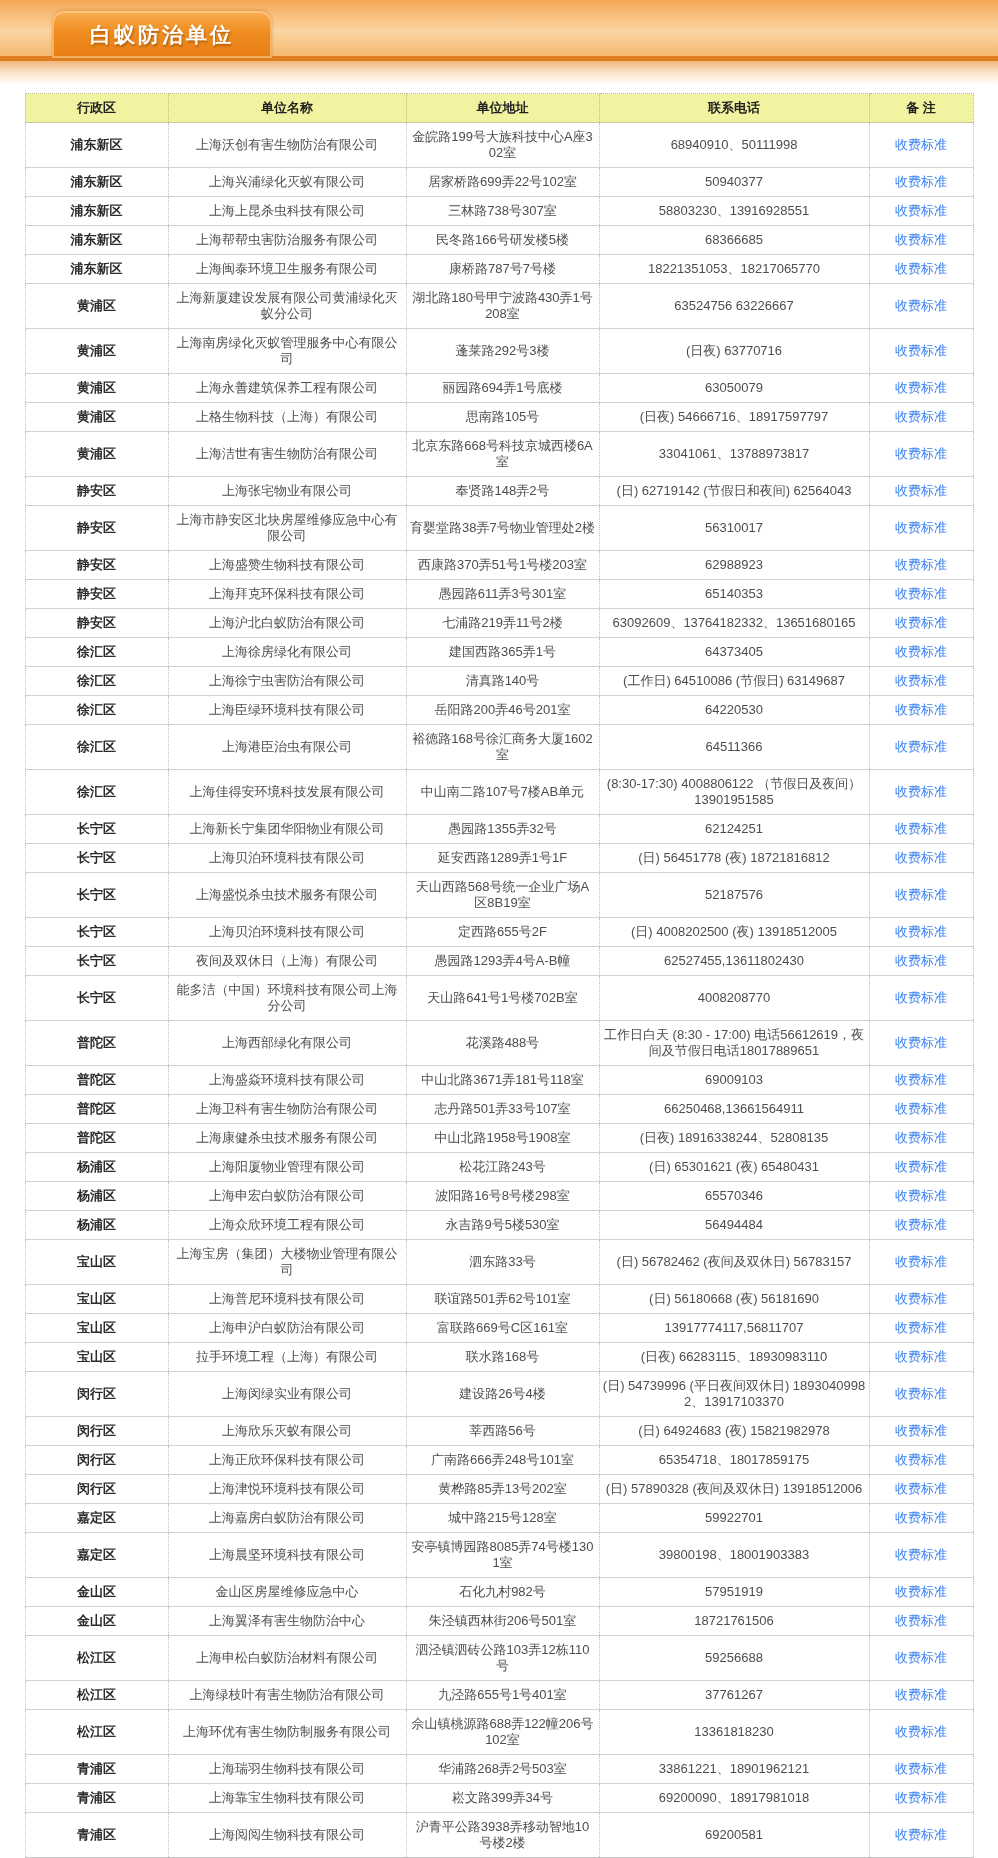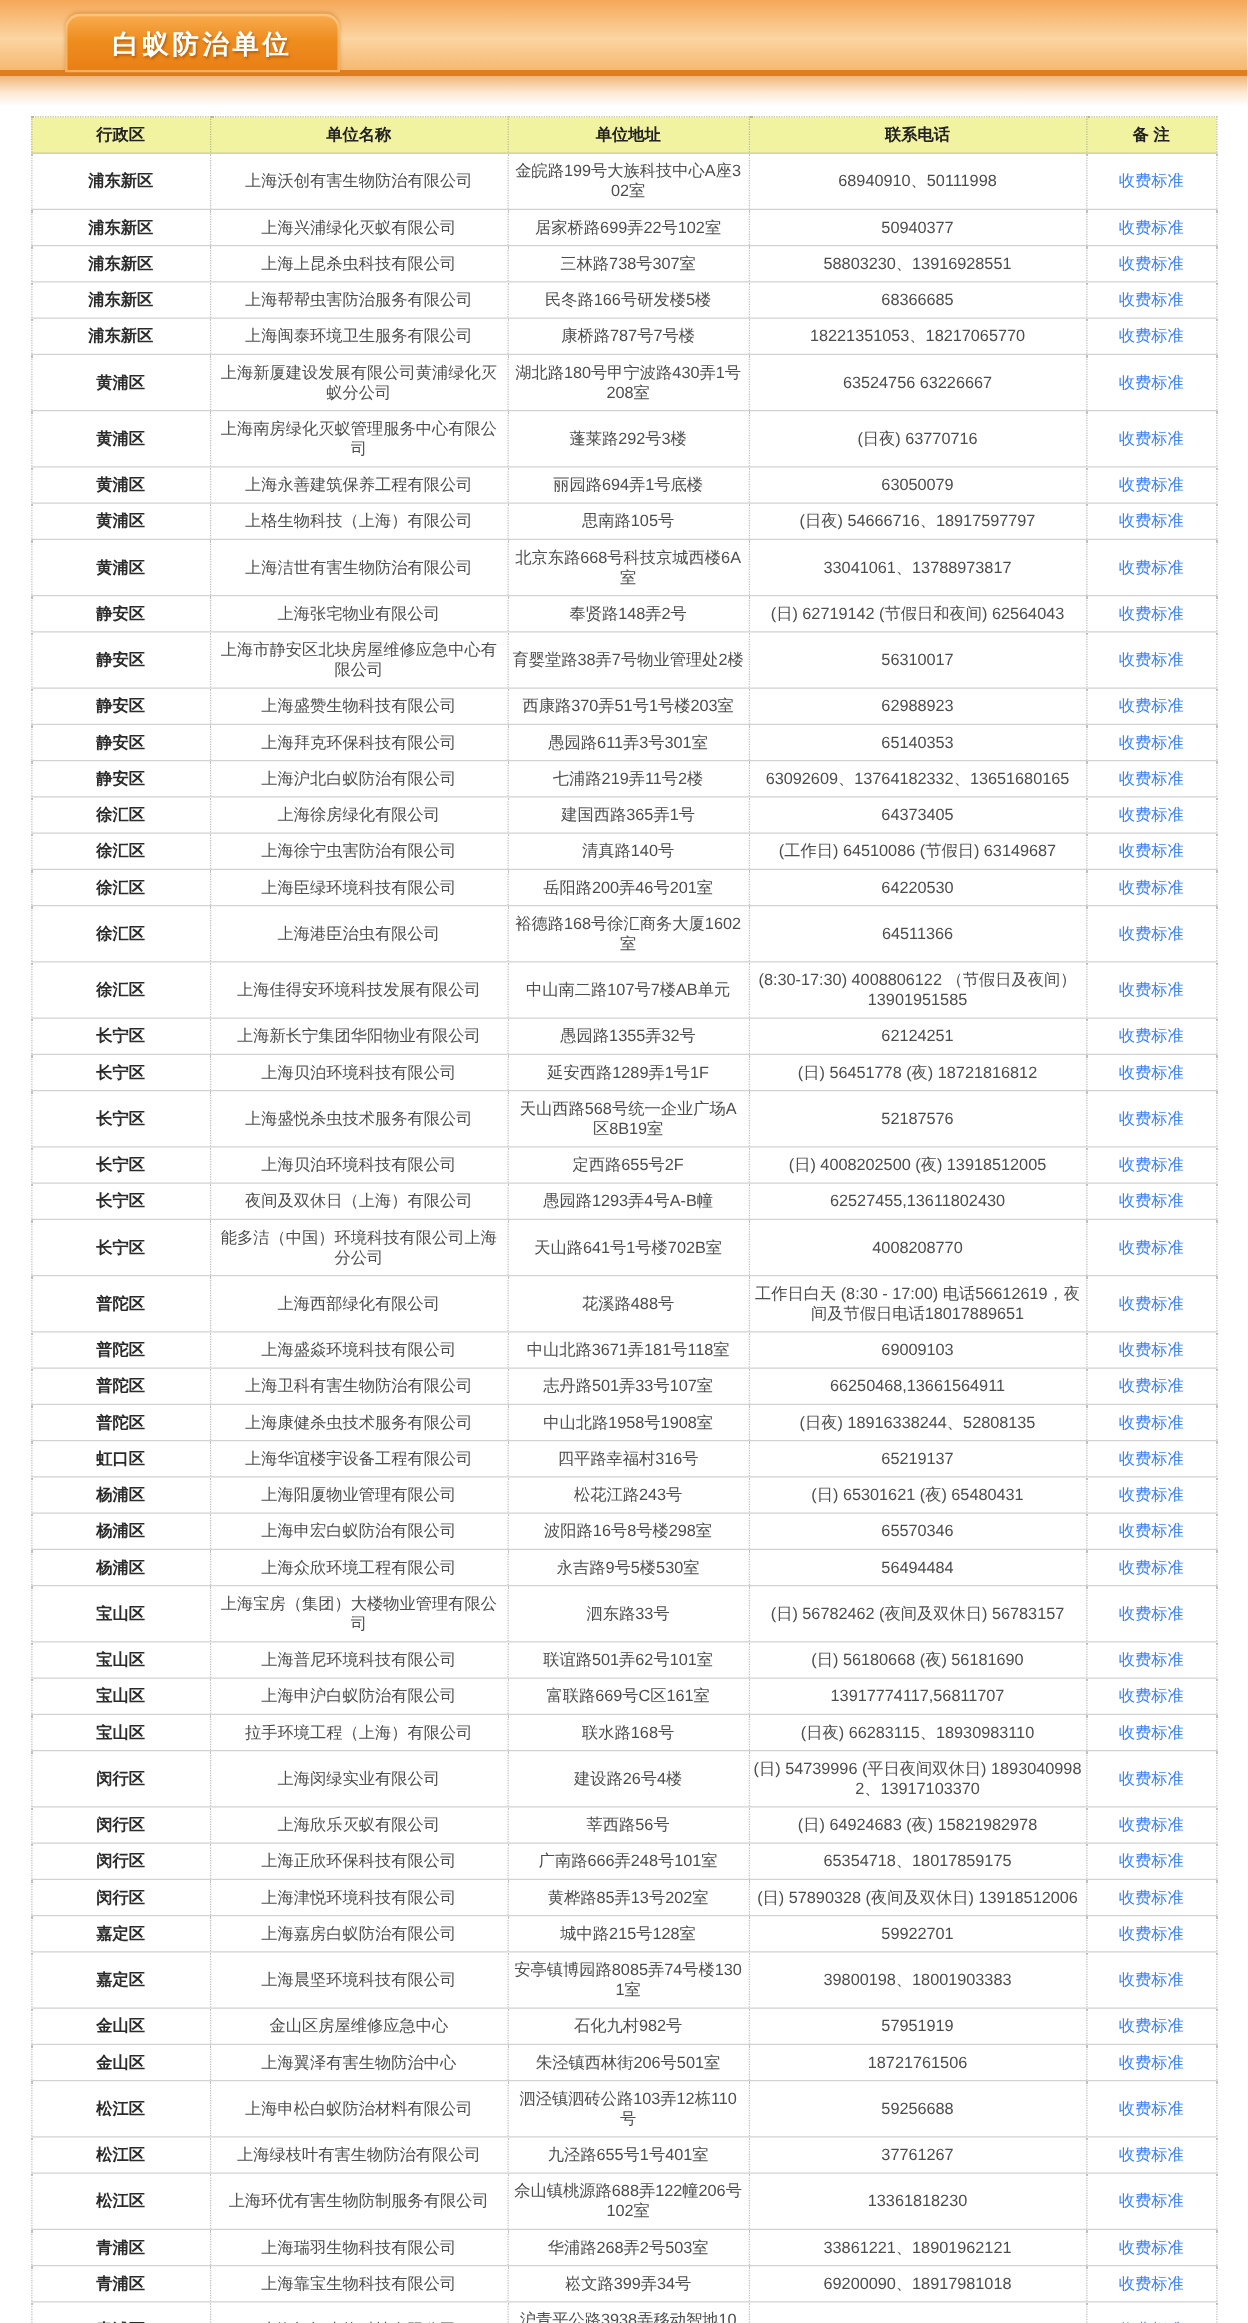--- a/index.html
+++ b/index.html
@@ -314,27 +314,20 @@
     <td class="note">收费标准</td>
   </tr>
         <tr>
     <td class="district">普陀区</td>
     <td>上海康健杀虫技术服务有限公司</td>
     <td>中山北路1958号1908室</td>
     <td>(日夜) 18916338244、52808135</td>
     <td class="note">收费标准</td>
   </tr>
         <tr>
-    <td class="district">虹口区</td>
-    <td>上海华谊楼宇设备工程有限公司</td>
-    <td>四平路幸福村316号</td>
-    <td>65219137</td>
-    <td class="note">收费标准</td>
-  </tr>
-        <tr>
     <td class="district">杨浦区</td>
     <td>上海阳厦物业管理有限公司</td>
     <td>松花江路243号</td>
     <td>(日) 65301621 (夜) 65480431</td>
     <td class="note">收费标准</td>
   </tr>
         <tr>
     <td class="district">杨浦区</td>
     <td>上海申宏白蚁防治有限公司</td>
     <td>波阳路16号8号楼298室</td>

